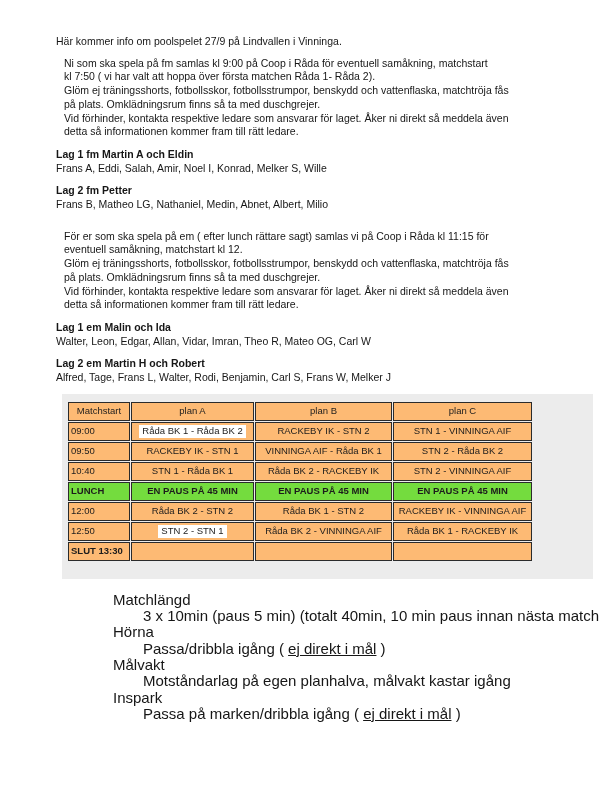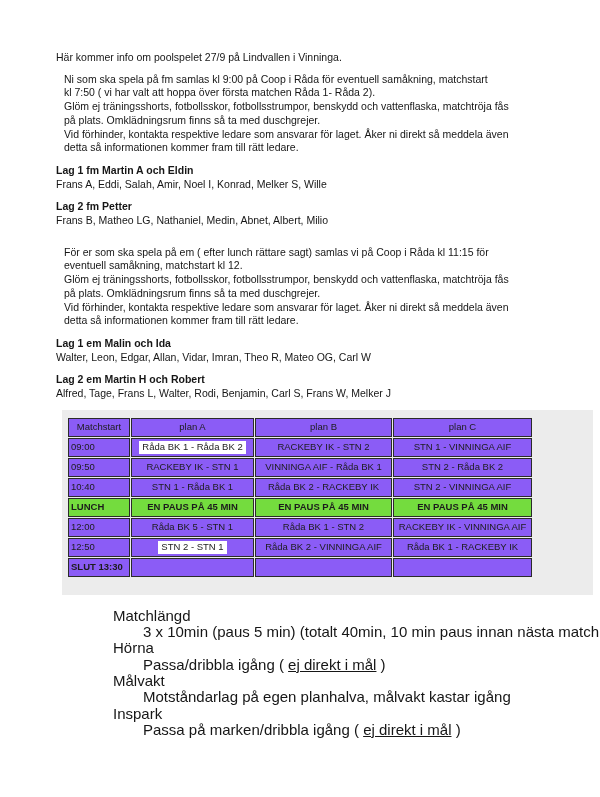--- a/index.html
+++ b/index.html
@@ -4,39 +4,39 @@
 <title>Poolspel info</title>
 <style>
   html,body{margin:0;padding:0;background:#fff;}
   body{
     width:600px;height:797px;overflow:hidden;position:relative;
     font-family:"Liberation Sans","DejaVu Sans",sans-serif;
     color:#161616;-webkit-font-smoothing:antialiased;
   }
   .doc{padding:35px 28px 0 56px;font-size:10.5px;line-height:13.7px;}
   .line{white-space:nowrap;}
-  .intro{margin:16px 0 8px 0;}
+  .intro{margin:0 0 8px 0;}
   .para{margin:8px;}
   .team{margin-top:9px;}
   .team + .team{}
   .team-title{font-weight:700;}
   .para-em{margin-top:18px;}
   .teams-em .team:first-child{}
 
   
   .band{
     margin:9px 0 0 6px;width:531px;height:185px;background:#ececec;
     padding:7px 0 0 5px;box-sizing:border-box;
   }
   table.sched{
     border-collapse:separate;border-spacing:1.5px;
     font-size:9.5px;color:#1c1c1c;table-layout:fixed;
   }
   table.sched td{
-    border:1.3px solid #2b2b2b;background:#8b5cf6;height:17px;
+    border:1.3px solid #2b2b2b;background:#fdba74;height:17px;
     padding:0 2px;overflow:hidden;white-space:nowrap;
   }
   td.c0{width:56px;text-align:left;padding-left:5px;}
   td.c1{width:117px;text-align:center;margin-top:8px;}
   td.c2{width:131px;text-align:center;margin-top:13px;}
   td.c3{width:133px;text-align:center;}
   tr.hdr td{text-align:center;}
   tr.hdr td.c0{text-align:center;padding-left:2px;}
   td.bg-magenta{background:#cb3bd9;}
   td.bg-cyan{background:#70e3e8;}
@@ -124,21 +124,21 @@
           <td class="c3">STN 2 - VINNINGA AIF</td>
         </tr>
         <tr class="lunch">
           <td class="c0">LUNCH</td>
           <td class="c1">EN PAUS PÅ 45 MIN</td>
           <td class="c2">EN PAUS PÅ 45 MIN</td>
           <td class="c3">EN PAUS PÅ 45 MIN</td>
         </tr>
         <tr>
           <td class="c0">12:00</td>
-          <td class="c1">Råda BK 5 - STN 1</td>
+          <td class="c1">Råda BK 2 - STN 2</td>
           <td class="c2">Råda BK 1 - STN 2</td>
           <td class="c3">RACKEBY IK - VINNINGA AIF</td>
         </tr>
         <tr>
           <td class="c0">12:50</td>
           <td class="c1 bg-cyan"><span class="inner-white">STN 2 - STN 1</span></td>
           <td class="c2">Råda BK 2 - VINNINGA AIF</td>
           <td class="c3">Råda BK 1 - RACKEBY IK</td>
         </tr>
         <tr>

